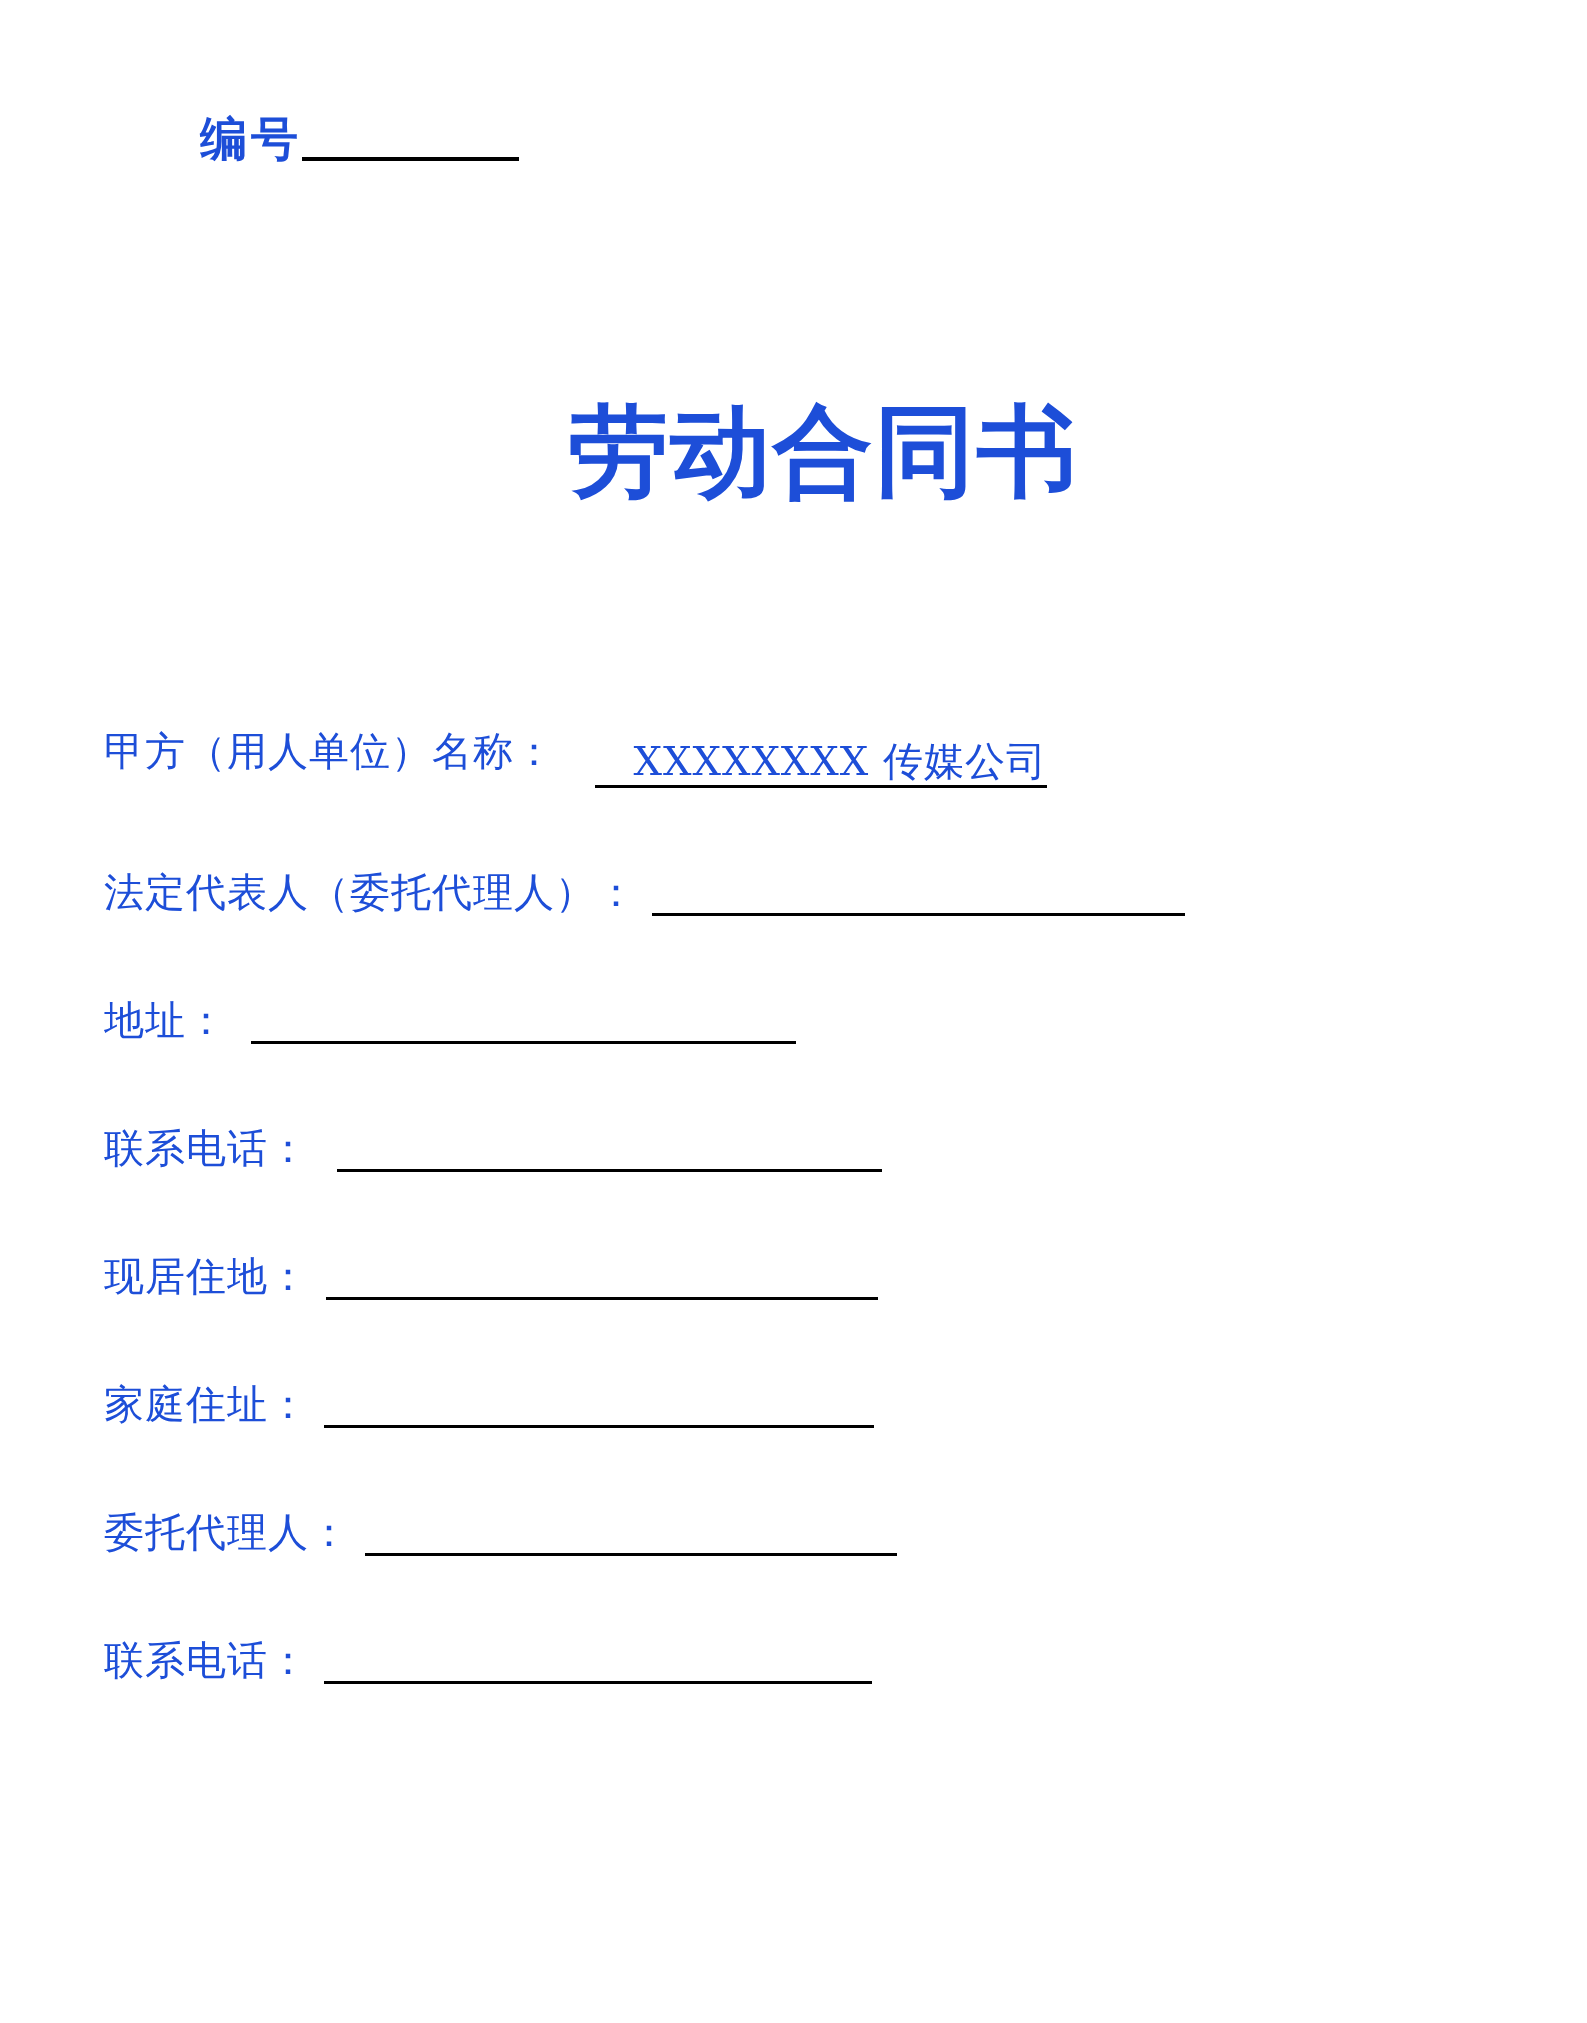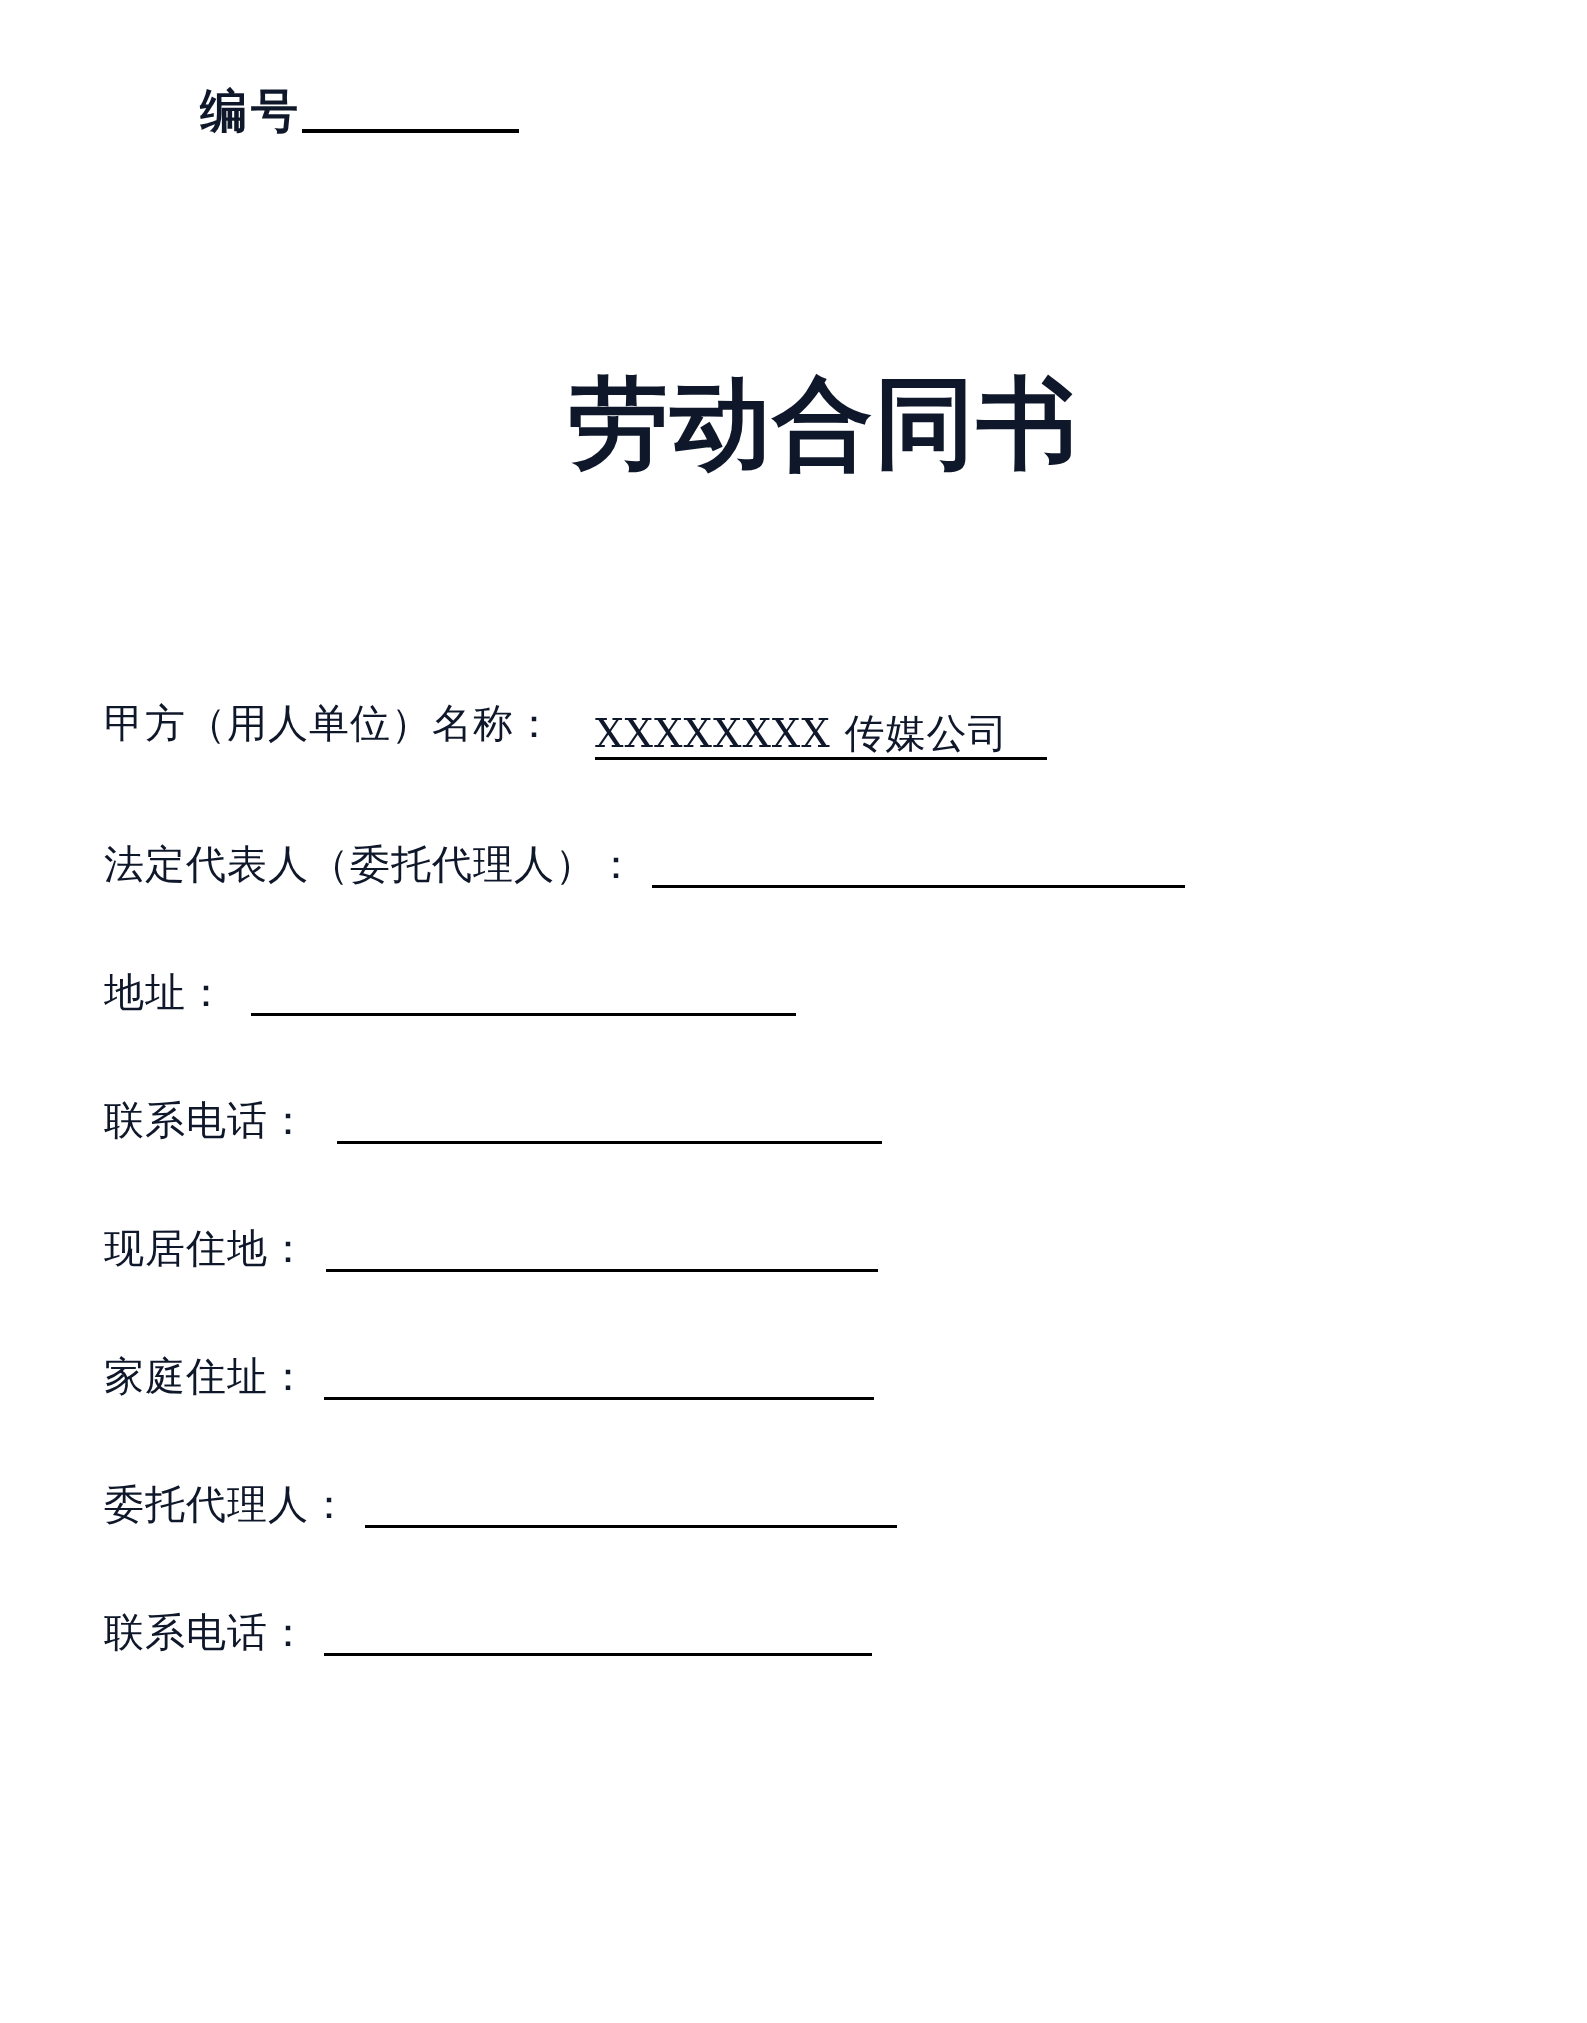--- a/index.html
+++ b/index.html
@@ -7,22 +7,22 @@
     padding: 0;
     background: #ffffff;
   }
   .page {
     position: relative;
     width: 1587px;
     height: 2023px;
     margin: 0 auto;
     background: #ffffff;
     box-sizing: border-box;
-    padding-top: 84px;
-    color: #0f172a;
+    padding-top: 112px;
+    color: #1d4ed8;
     font-family: "DejaVu Serif", "Liberation Serif", serif;
     overflow: hidden;
   }
 
   
   .serial-row {
     margin-left: 200px;
     font-size: 47px;
     font-weight: bold;
     line-height: 54px;
@@ -68,21 +68,21 @@
   }
   .field-label.label2 {
     margin-left: 62px;
   }
   .blank {
     display: inline-block;
     margin-left: 15px;
     height: 50px;
     border-bottom: 3px solid #000;
     vertical-align: -10px;
-    text-align: left;
+    text-align: right;
   }
   .blank-value {
     display: block;
     line-height: 52px;
     letter-spacing: 1px;
   }
   
   .fields .field-row:nth-child(1)  .blank { width: 452px; margin-left: 40px; }
   .fields .field-row:nth-child(2)  .blank { width: 533px; }
   .fields .field-row:nth-child(3)  .blank { width: 545px; margin-left: 24px; }

